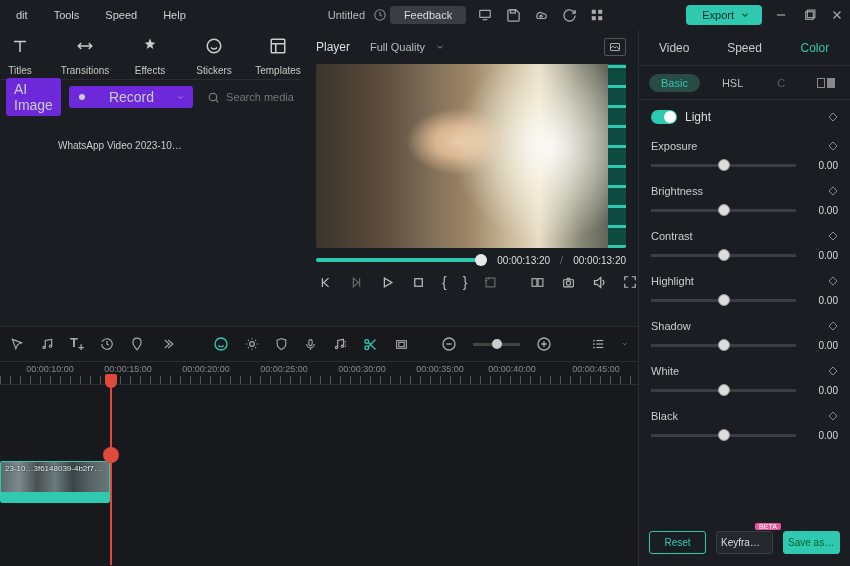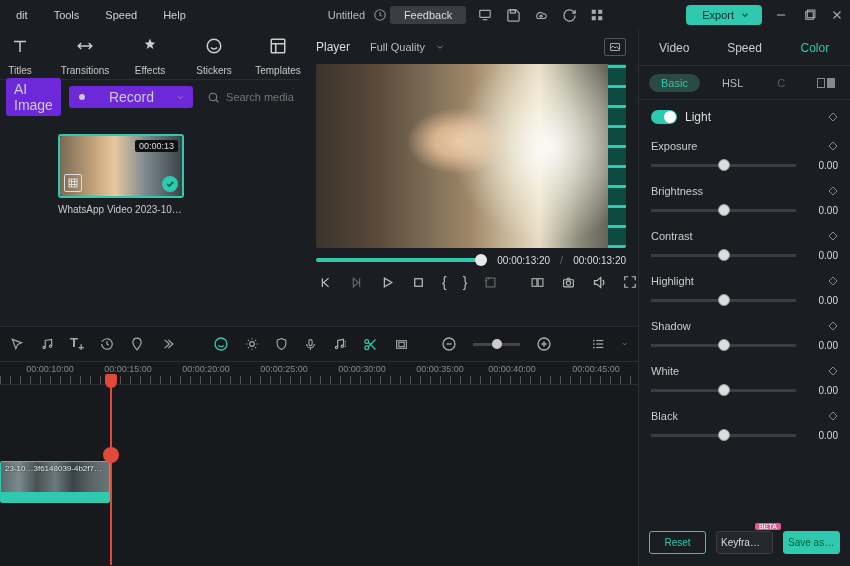--- a/index.html
+++ b/index.html
@@ -251,35 +251,20 @@
   <span>
       <svg width="14" height="14" viewBox="0 0 24 24" fill="#aaa">
         <circle cx="5" cy="12" r="2"></circle>
         <circle cx="12" cy="12" r="2"></circle>
         <circle cx="19" cy="12" r="2"></circle>
       </svg>
     </span>
 </div>
 
 <div class="media-area">
-  <div class="clip-thumb">
-    <div class="tbody"></div>
-    <div class="dur">00:00:13</div>
-    <div class="filmico">
-      <svg width="12" height="12" viewBox="0 0 24 24" fill="none" stroke="#ddd" stroke-width="2">
-          <rect x="4" y="4" width="16" height="16"></rect>
-          <path d="M4 9h16M4 15h16M9 4v16M15 4v16"></path>
-        </svg>
-    </div>
-    <div class="okico">
-      <svg width="10" height="10" viewBox="0 0 24 24" fill="none" stroke="#063" stroke-width="4">
-          <path d="M5 12l5 5L20 7"></path>
-        </svg>
-    </div>
-  </div>
   <div class="clip-name">WhatsApp Video 2023-10-05...</div>
 </div>
 
 <div class="preview-panel">
   <div class="preview-head">
     <span class="lbl">Player</span>
     <span class="quality-dd">
       <span>Full Quality</span>
       <svg width="10" height="10" viewBox="0 0 24 24" fill="none" stroke="#aaa" stroke-width="2">
           <path d="M6 9l6 6 6-6"></path>

